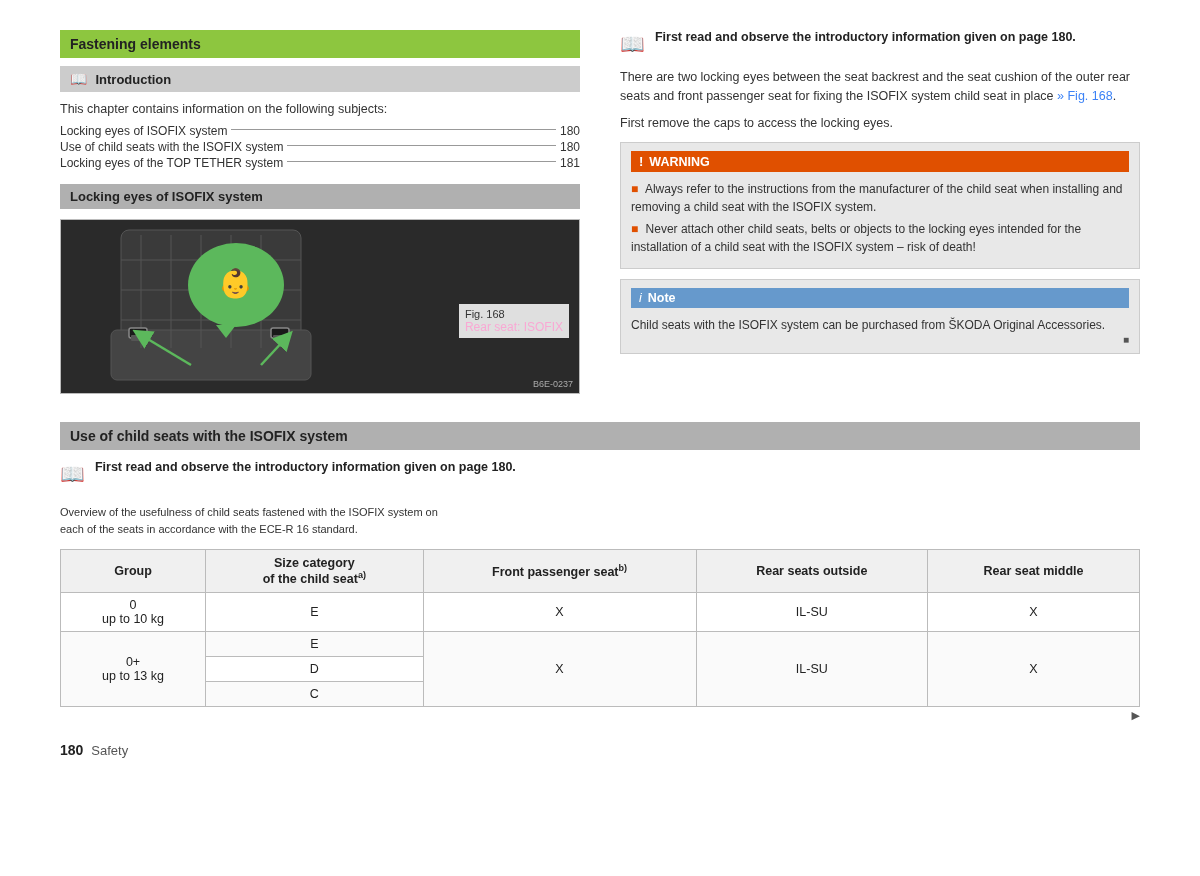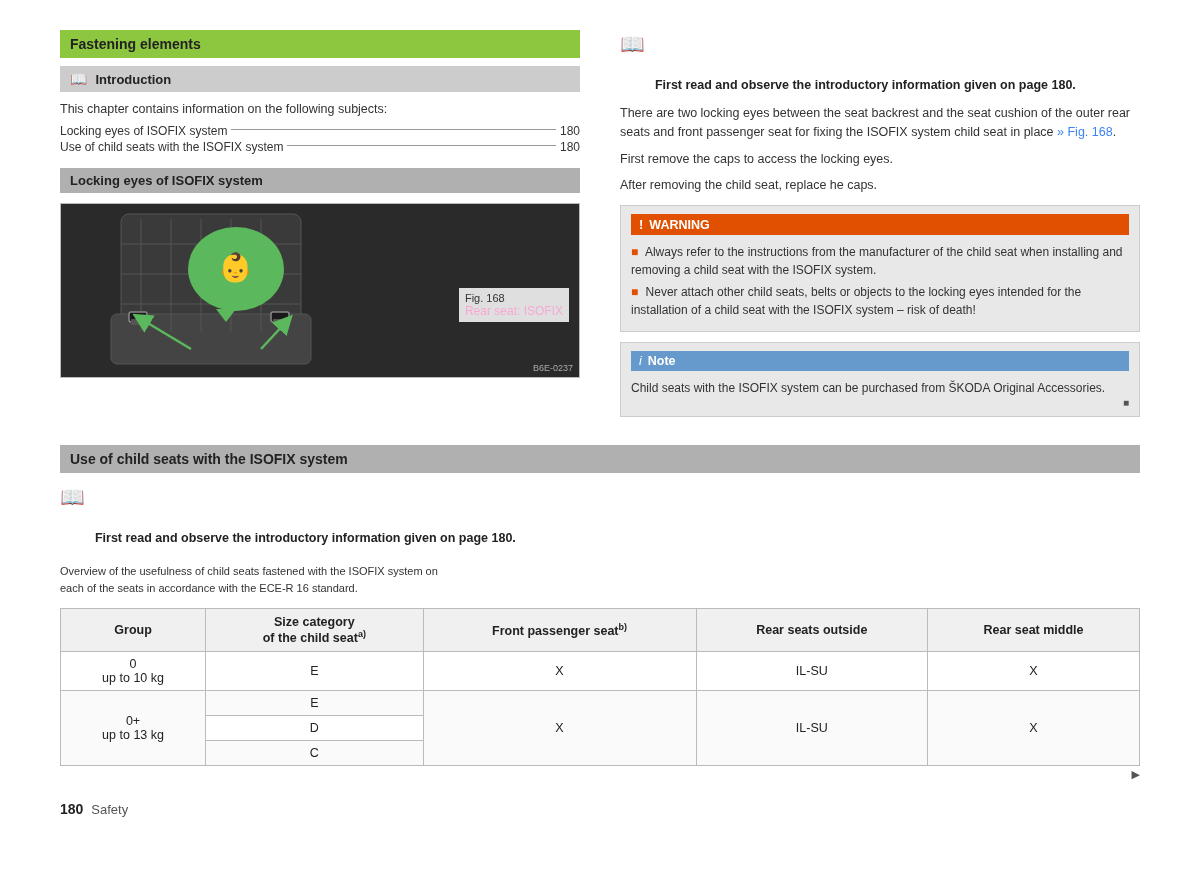--- a/index.html
+++ b/index.html
@@ -102,21 +102,20 @@
     
     .read-note {
       display: flex;
       align-items: flex-start;
       gap: 10px;
       margin-bottom: 12px;
     }
     .read-note-text {
       font-size: 12.5px;
       font-weight: bold;
-      margin-top: 48px;
     }
 
     .body-text {
       font-size: 12.5px;
       color: #333;
       line-height: 1.5;
       margin-bottom: 8px;
     }
     .body-text a, .link-text {
       color: #3b82f6;
@@ -288,20 +287,25 @@
     <div>
       <div class="toc-item">
         <span class="toc-label">Locking eyes of ISOFIX system</span>
         <span class="toc-dots"></span>
         <span class="toc-page">180</span>
       </div>
       <div class="toc-item">
         <span class="toc-label">Use of child seats with the ISOFIX system</span>
         <span class="toc-dots"></span>
         <span class="toc-page">180</span>
+      </div>
+      <div class="toc-item">
+        <span class="toc-label">Locking eyes of the TOP TETHER system</span>
+        <span class="toc-dots"></span>
+        <span class="toc-page">181</span>
       </div>
     </div>
 
     <div class="sub-header sub-header-dark" style="margin-top:14px;">
       <span>Locking eyes of ISOFIX system</span>
     </div>
 
     <div class="figure-box">
 
       <svg class="seat-svg" viewBox="0 0 340 175" xmlns="http://www.w3.org/2000/svg">
@@ -357,21 +361,20 @@
       <span style="font-size:20px; margin-top:2px;">📖</span>
       <span class="read-note-text">First read and observe the introductory information given on page 180.</span>
     </div>
 
     <p class="body-text">
       <span>There are two locking eyes between the seat backrest and the seat cushion of the outer rear seats and front passenger seat for fixing the ISOFIX system child seat in place</span>
       <span class="link-text">» Fig. 168</span>.
     </p>
 
     <p class="body-text">First remove the caps to access the locking eyes.</p>
-    <p class="body-text">After removing the child seat, replace he caps.</p>
 
     <div class="warning-box">
       <div class="warning-header">
         <span class="warn-icon">!</span>
         <span>WARNING</span>
       </div>
       <div class="warning-text">
         <p>
           <span style="color:#e05000; font-weight:bold; margin-right:4px;">■</span>
           <span>Always refer to the instructions from the manufacturer of the child seat when installing and removing a child seat with the ISOFIX system.</span>

